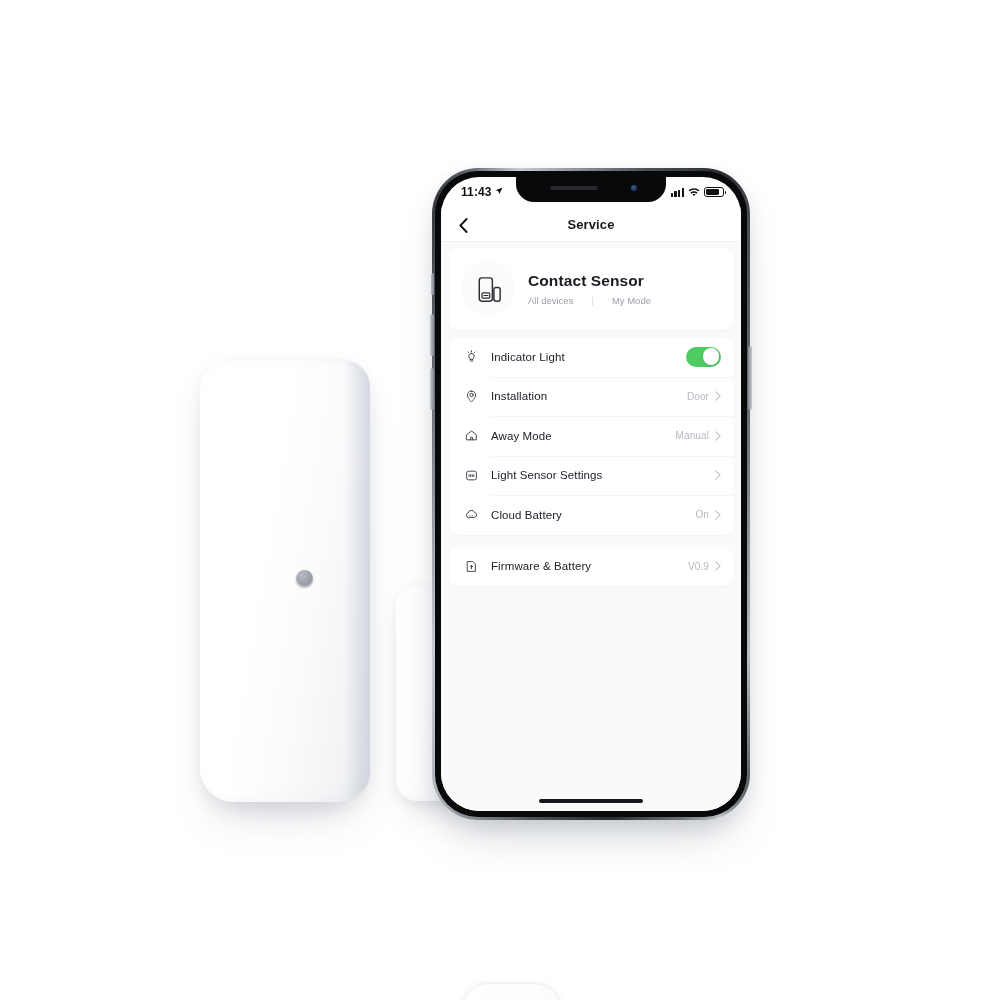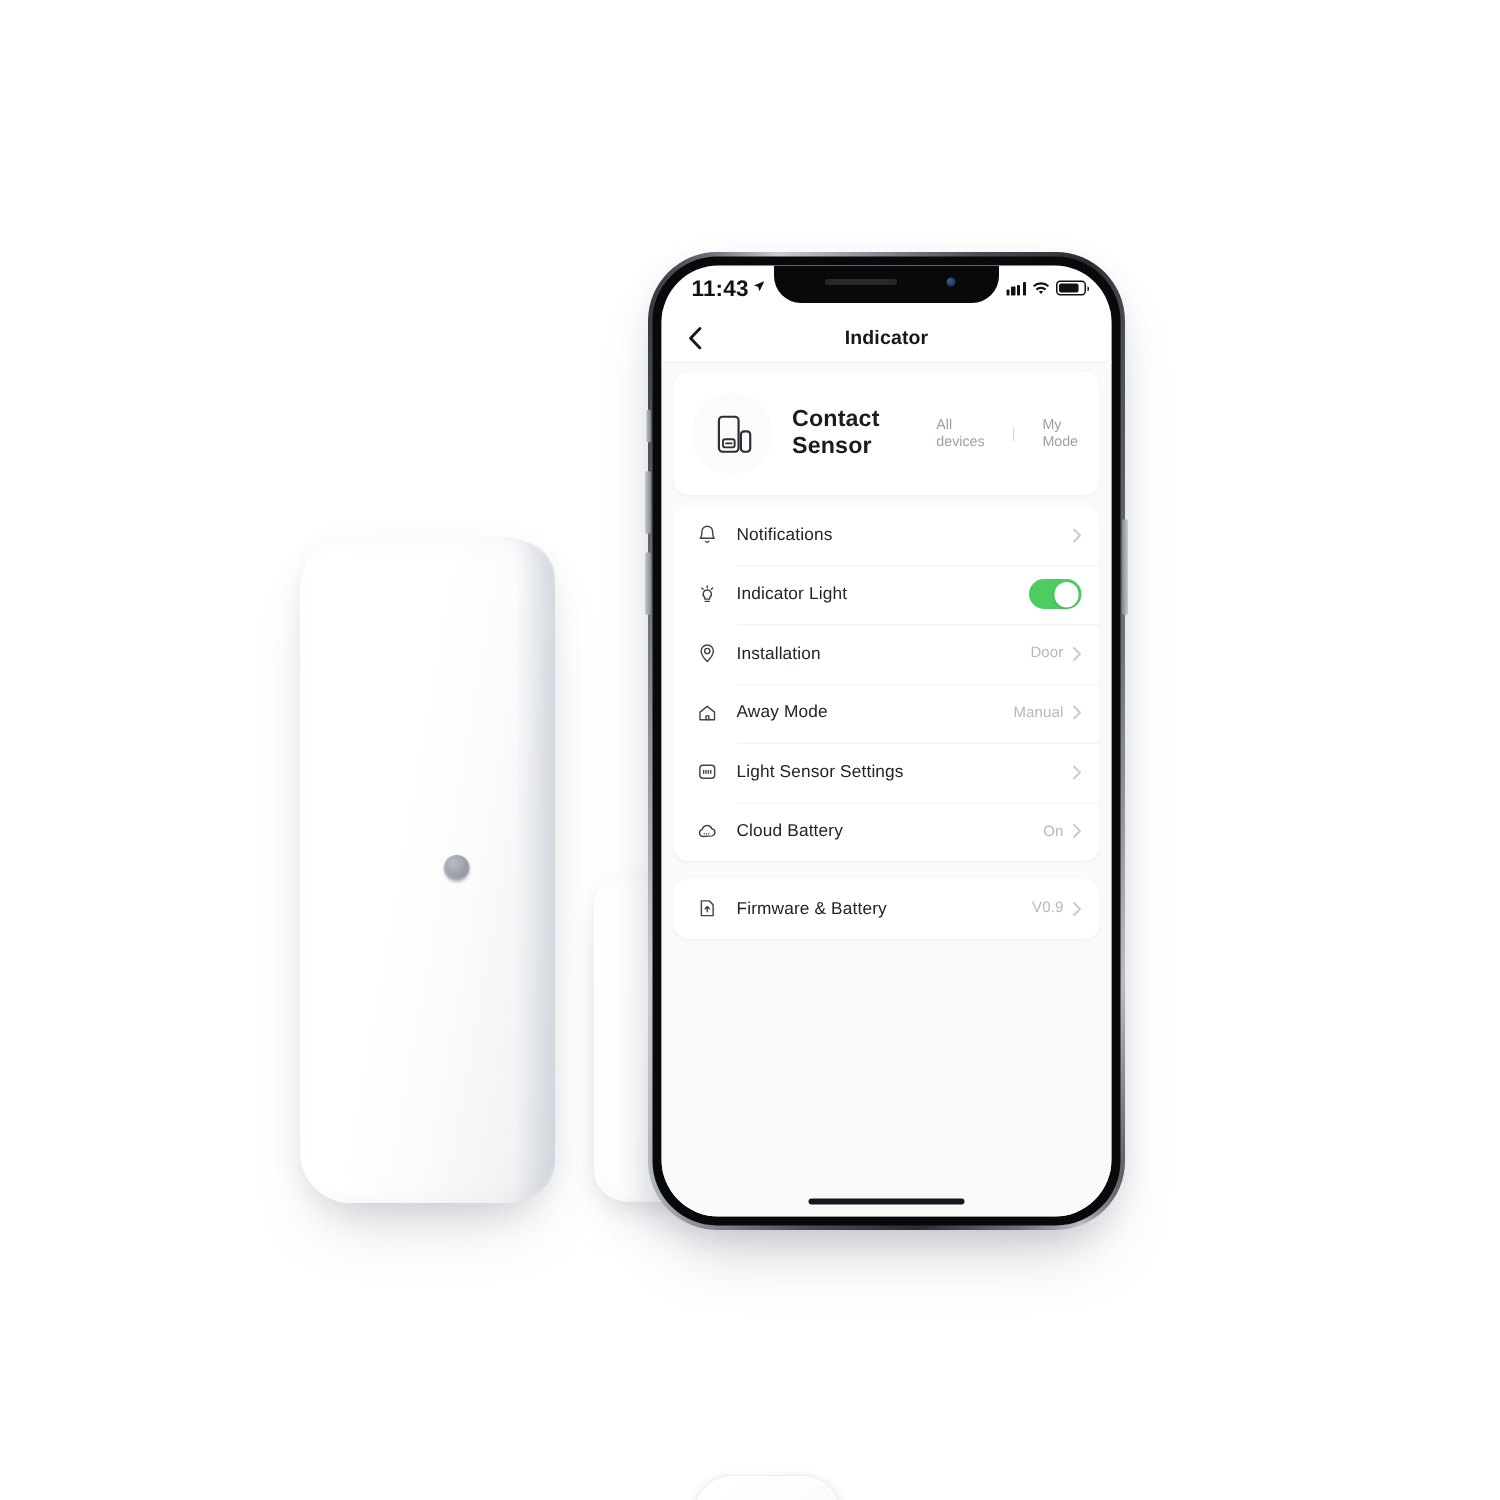--- a/index.html
+++ b/index.html
@@ -97,21 +97,21 @@
   .notch .speaker{position:absolute;left:34px;top:9px;width:48px;height:4px;border-radius:3px;background:#26282c;}
   .notch .cam{position:absolute;right:29px;top:8px;width:6px;height:6px;border-radius:50%;
     background:radial-gradient(circle at 35% 35%,#3a5f96,#14203a);}
 
   
   .statusbar{
     position:absolute;left:0;right:0;top:0;height:30px;z-index:5;
     display:flex;align-items:center;justify-content:space-between;
     padding:0 17px 0 20px;box-sizing:border-box;
   }
-  .sb-time{font-size:15px;font-weight:700;color:#101114;letter-spacing:0.1px;display:flex;align-items:center;gap:3px;}
+  .sb-time{font-size:12px;font-weight:700;color:#101114;letter-spacing:0.1px;display:flex;align-items:center;gap:3px;}
   .sb-loc{font-size:9px;color:#101114;transform:rotate(0deg);}
   .sb-right{display:flex;align-items:center;gap:4px;}
   .bars{display:flex;align-items:flex-end;gap:1.3px;height:9px;}
   .bars i{display:block;width:2.4px;background:#101114;border-radius:0.6px;}
   .bars i:nth-child(1){height:3.5px;} .bars i:nth-child(2){height:5.3px;}
   .bars i:nth-child(3){height:7px;} .bars i:nth-child(4){height:9px;}
   .wifi{width:12px;height:9px;}
   .batt{width:20px;height:10px;border:1.3px solid #101114;border-radius:2.8px;position:relative;box-sizing:border-box;}
   .batt::after{content:"";position:absolute;right:-3.2px;top:2.6px;width:1.6px;height:3.6px;
     background:#101114;border-radius:0 1px 1px 0;}
@@ -133,21 +133,21 @@
   }
   .card{
     background:#ffffff;margin:7px 8px;border-radius:10px;
     box-shadow:0 1px 2px rgba(170,176,188,0.10);
   }
   .card.device{padding:14px 12px;display:flex;align-items:center;gap:13px;}
   .dev-icon{
     width:54px;height:54px;border-radius:50%;background:#fbfbfc;
     display:flex;align-items:center;justify-content:center;flex:0 0 auto;
   }
-  .dev-text{display:flex;flex-direction:row;gap:5px;min-width:0;}
+  .dev-text{display:flex;flex-direction:column;gap:5px;min-width:0;}
   .dev-name{font-size:15.5px;font-weight:700;color:#1a1c22;letter-spacing:0.1px;}
   .dev-sub{font-size:9.5px;color:#9b9fa8;display:flex;align-items:center;gap:18px;}
   .dev-sub .divider{color:#d8dade;}
 
   .row{
     display:flex;align-items:center;height:39.5px;padding:0 12px 0 13px;
     box-sizing:border-box;position:relative;cursor:pointer;
   }
   .row + .row::before{
     content:"";position:absolute;left:42px;right:0;top:0;height:1px;background:#f4f5f6;
@@ -222,21 +222,21 @@
               </div>
           </div>
         </div>
 
         <div class="navbar">
           <div class="nav-back">
             <svg width="9" height="15" viewBox="0 0 9 15">
               <path d="M7.6 1 1.4 7.5l6.2 6.5" fill="none" stroke="#16181d" stroke-width="1.9" stroke-linecap="round" stroke-linejoin="round"></path>
             </svg>
           </div>
-          <div class="nav-title">Indicator</div>
+          <div class="nav-title">Service</div>
         </div>
 
         <div class="content">
 
           <div class="card device">
             <div class="dev-icon">
               <svg width="33" height="33" viewBox="0 0 34 34">
                 <rect x="7.5" y="5" width="13.5" height="24" rx="2.6" fill="none" stroke="#2c2f36" stroke-width="1.5"></rect>
                 <rect x="10.3" y="20.4" width="8" height="5.6" rx="1.4" fill="none" stroke="#2c2f36" stroke-width="1.3"></rect>
                 <line x1="12.3" y1="23.2" x2="16.3" y2="23.2" stroke="#2c2f36" stroke-width="1.2" stroke-linecap="round"></line>
@@ -248,33 +248,20 @@
               <div class="dev-sub">
                 <span>All devices</span>
                 <span class="divider">|</span>
                 <span>My Mode</span>
               </div>
             </div>
           </div>
 
           <div class="card">
 
-            <div class="row">
-              <span class="row-icon">
-                <svg width="15" height="15" viewBox="0 0 18 18" fill="none" stroke="#40444c" stroke-width="1.15" stroke-linecap="round" stroke-linejoin="round">
-                  <path d="M9 2.2a4.3 4.3 0 0 0-4.3 4.3c0 4.1-1.3 5.3-1.3 5.3h11.2s-1.3-1.2-1.3-5.3A4.3 4.3 0 0 0 9 2.2z"></path>
-                  <path d="M7.7 14.2a1.5 1.5 0 0 0 2.6 0"></path>
-                </svg>
-              </span>
-              <span class="row-label">Notifications</span>
-              <span class="row-value"></span>
-              <svg class="chev" viewBox="0 0 6 10">
-                  <path d="M1 1l4 4-4 4" fill="none" stroke="#c7cad0" stroke-width="1.25" stroke-linecap="round" stroke-linejoin="round"></path>
-                </svg>
-            </div>
 
             <div class="row">
               <span class="row-icon">
                 <svg width="15" height="15" viewBox="0 0 18 18" fill="none" stroke="#40444c" stroke-width="1.15" stroke-linecap="round" stroke-linejoin="round">
                   <path d="M9 5.2a3.3 3.3 0 0 1 1.9 6v1.3H7.1v-1.3A3.3 3.3 0 0 1 9 5.2z"></path>
                   <path d="M7.3 14.3h3.4"></path>
                     <path d="M9 2v1.4"></path>
                     <path d="M4.7 3.6l.9.9"></path>
                     <path d="M13.3 3.6l-.9.9"></path>
                 </svg>

